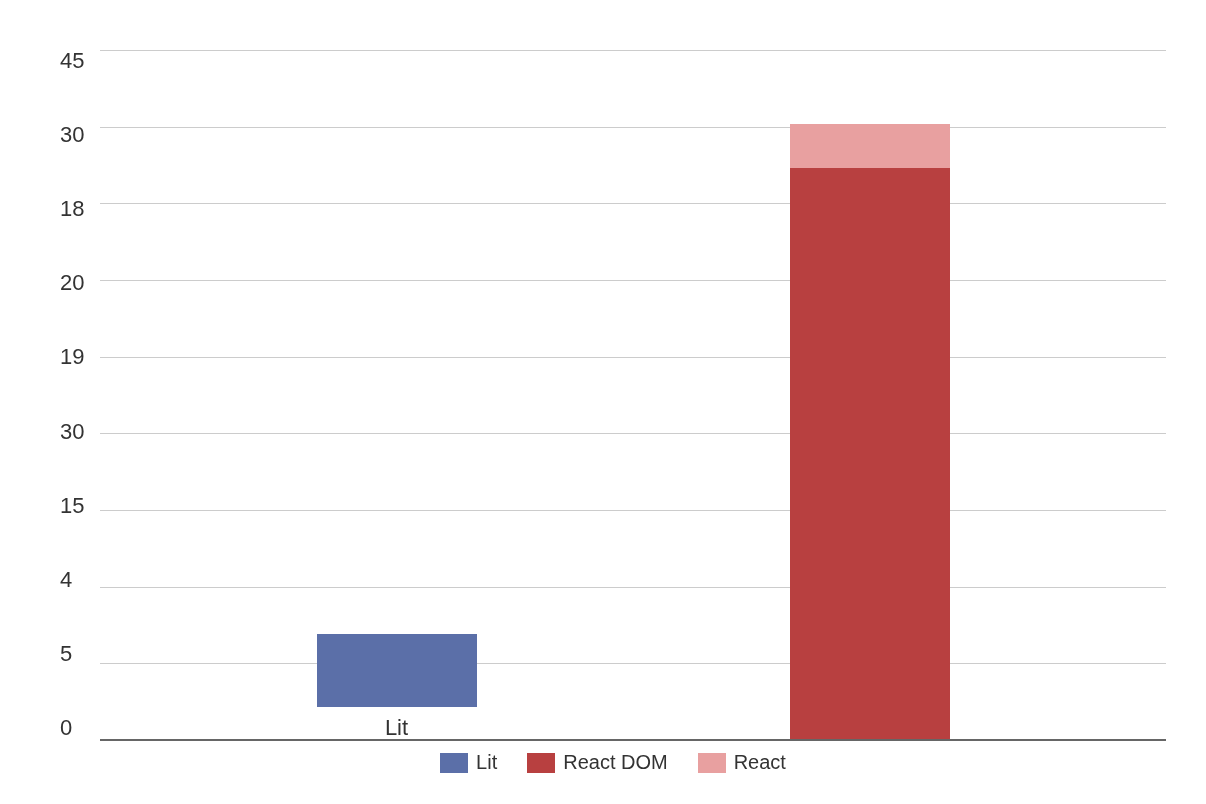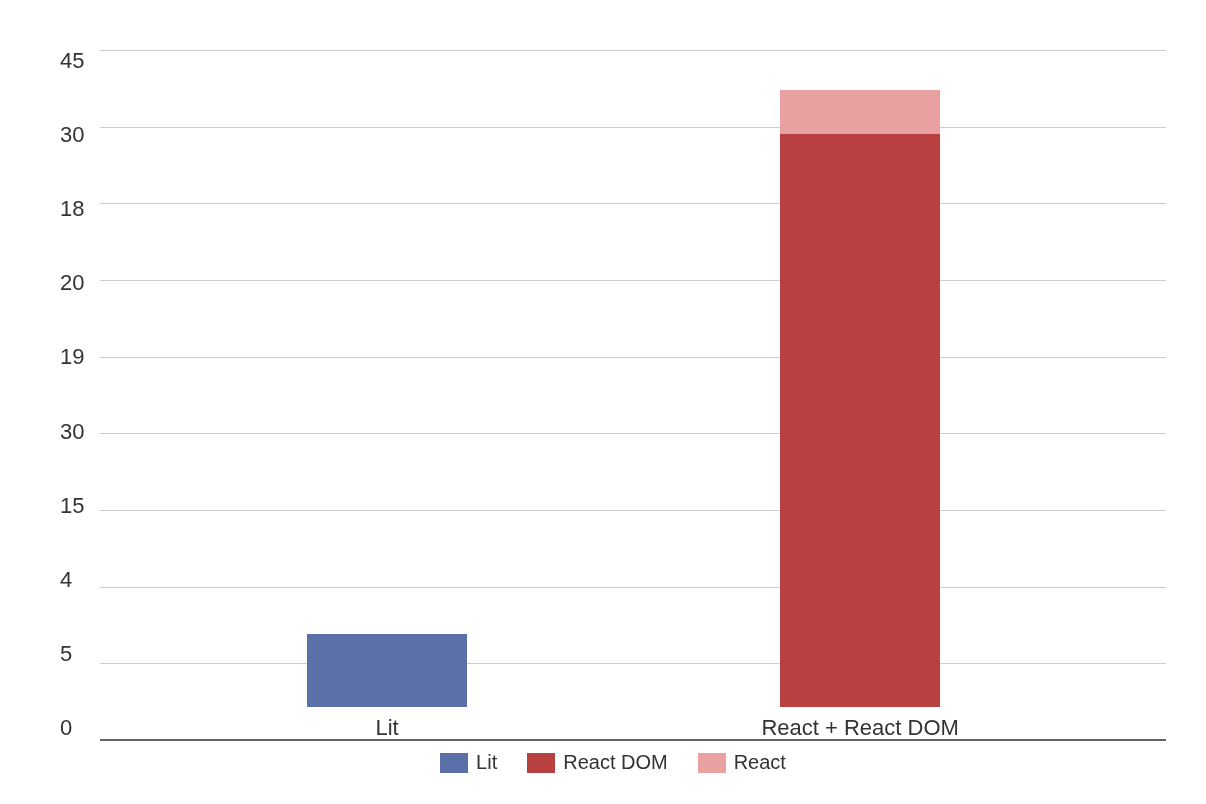--- a/index.html
+++ b/index.html
@@ -169,21 +169,20 @@
               <div class="bar-stack">
                 <div class="bar-segment" style="height: 73.4444px; background-color: rgb(91, 111, 168);"></div>
               </div>
               <div class="bar-label">Lit</div>
             </div>
             <div class="bar-group">
               <div class="bar-stack">
                 <div class="bar-segment" style="height: 572.867px; background-color: rgb(184, 64, 64);"></div>
                 <div class="bar-segment" style="height: 44.0667px; background-color: rgb(232, 160, 160);"></div>
               </div>
-              <div class="bar-label">React + React DOM</div>
             </div>
           </div>
         <div class="x-axis-line"></div>
       </div>
     </div>
     <div class="legend" id="legend">
         <div class="legend-item">
           <span class="legend-swatch" style="background-color: rgb(91, 111, 168);"></span>
           <span>Lit</span>
         </div>

